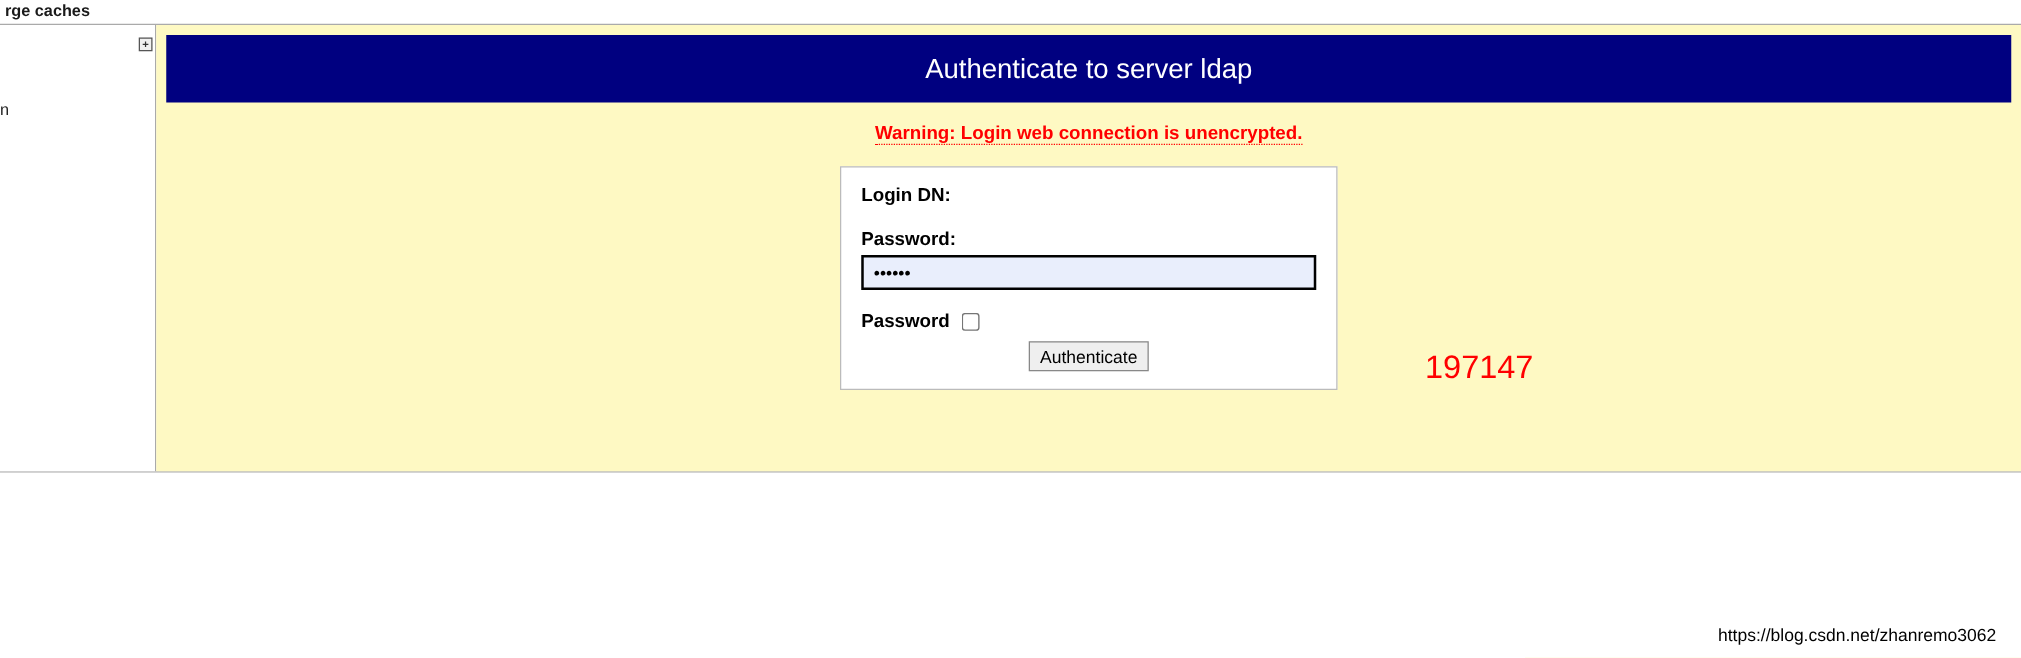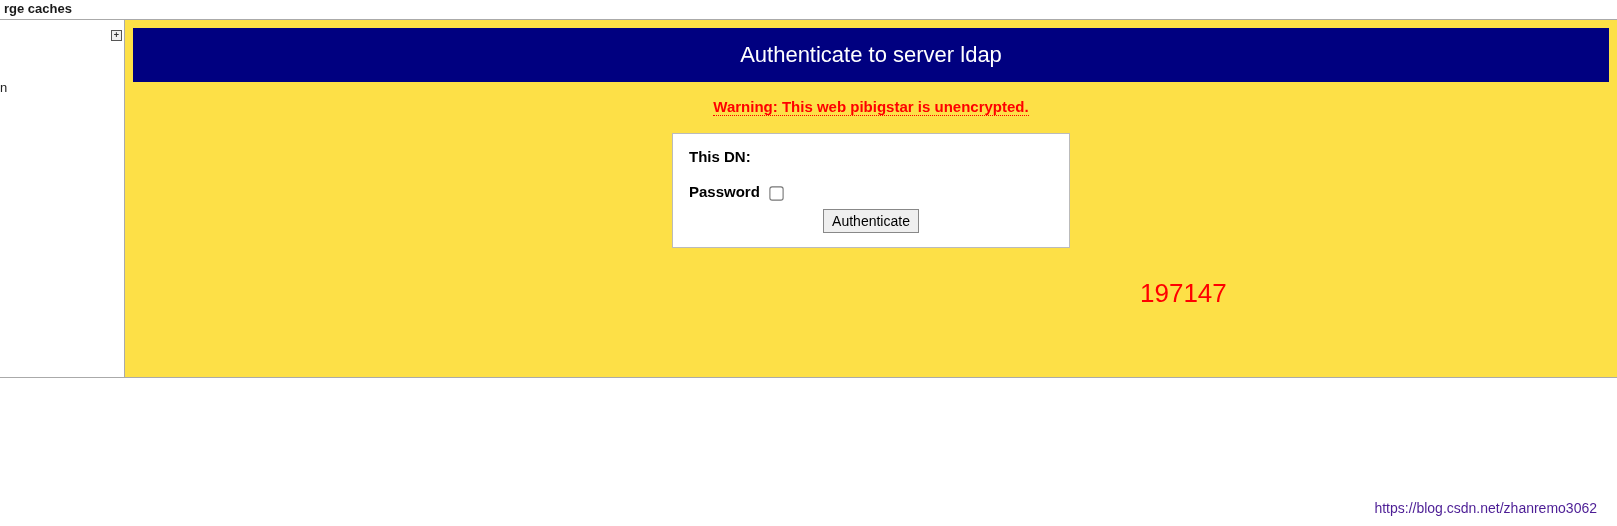--- a/index.html
+++ b/index.html
@@ -50,21 +50,21 @@
     background: #f0f0f0;
     font-size: 9px;
     line-height: 9px;
     text-align: center;
     font-weight: bold;
     color: #333;
     cursor: pointer;
   }
   .main {
     flex: 1;
-    background: #fde047;
+    background: #fef9c3;
     padding: 8px 8px 8px 8px;
     position: relative;
   }
   .title-bar {
     background: #000080;
     color: #ffffff;
     font-size: 22px;
     text-align: center;
     padding: 14px 8px;
     font-family: Verdana, Geneva, sans-serif;
@@ -131,21 +131,21 @@
     top: 258px;
     left: 1015px;
     color: #ff0000;
     font-size: 26px;
     font-family: "Segoe UI", Arial, sans-serif;
   }
   .watermark {
     position: absolute;
     right: 20px;
     bottom: 10px;
-    color: #4c1d95;
+    color: #000000;
     font-size: 14px;
     font-family: Arial, sans-serif;
     pointer-events: none;
   }
 </style>
 </head>
 <body>
 
 <div class="topbar">
   <span>rge caches</span>
@@ -156,29 +156,33 @@
   <div class="sidebar">
     <div class="expand-icon">+</div>
     <div class="sidebar-text">n</div>
   </div>
 
   <div class="main">
 
     <div class="title-bar">Authenticate to server ldap</div>
 
     <div class="warning">
-      <span>Warning: This web pibigstar is unencrypted.</span>
+      <span>Warning: Login web connection is unencrypted.</span>
     </div>
 
     <div class="form-box">
 
       <div class="form-row">
-        <label>This DN:</label>
+        <label>Login DN:</label>
       </div>
 
+      <div class="form-row tight">
+        <label>Password:</label>
+        <input type="password" value="123456" style="">
+      </div>
 
       <div class="anon-row">
         <span>Password</span>
         <input type="checkbox" style="">
       </div>
 
       <div class="btn-row">
         <button>Authenticate</button>
       </div>
 

